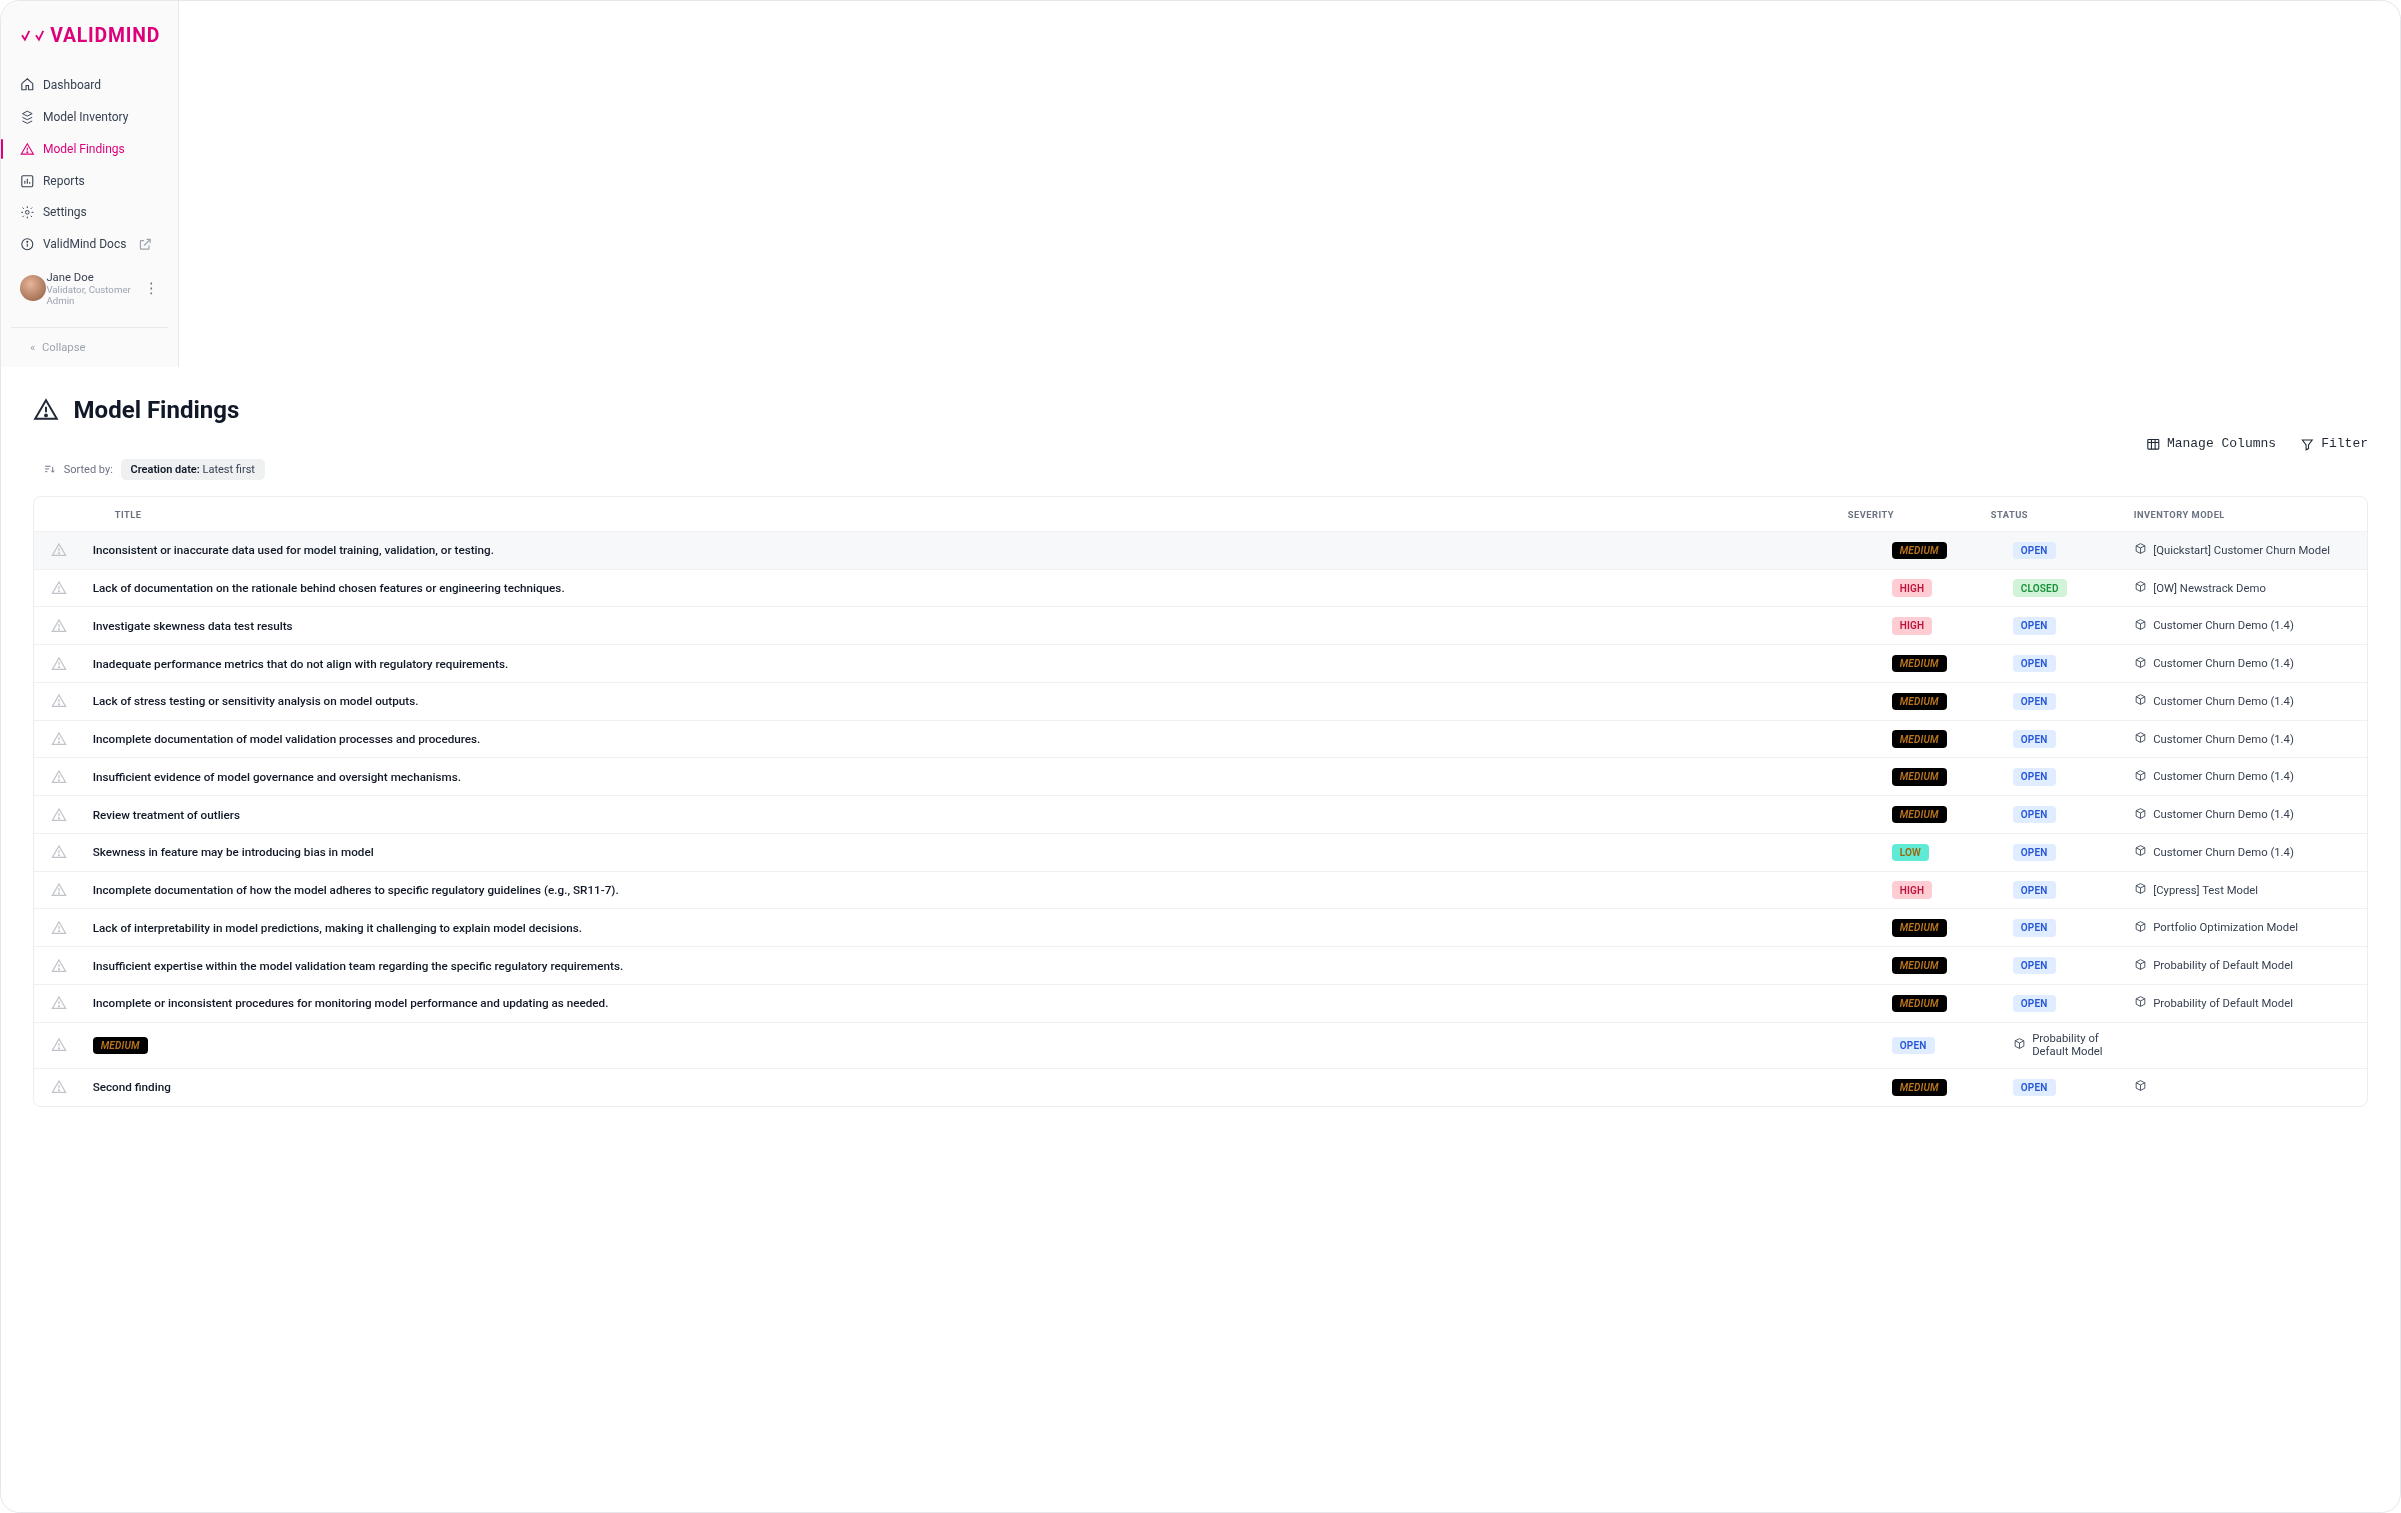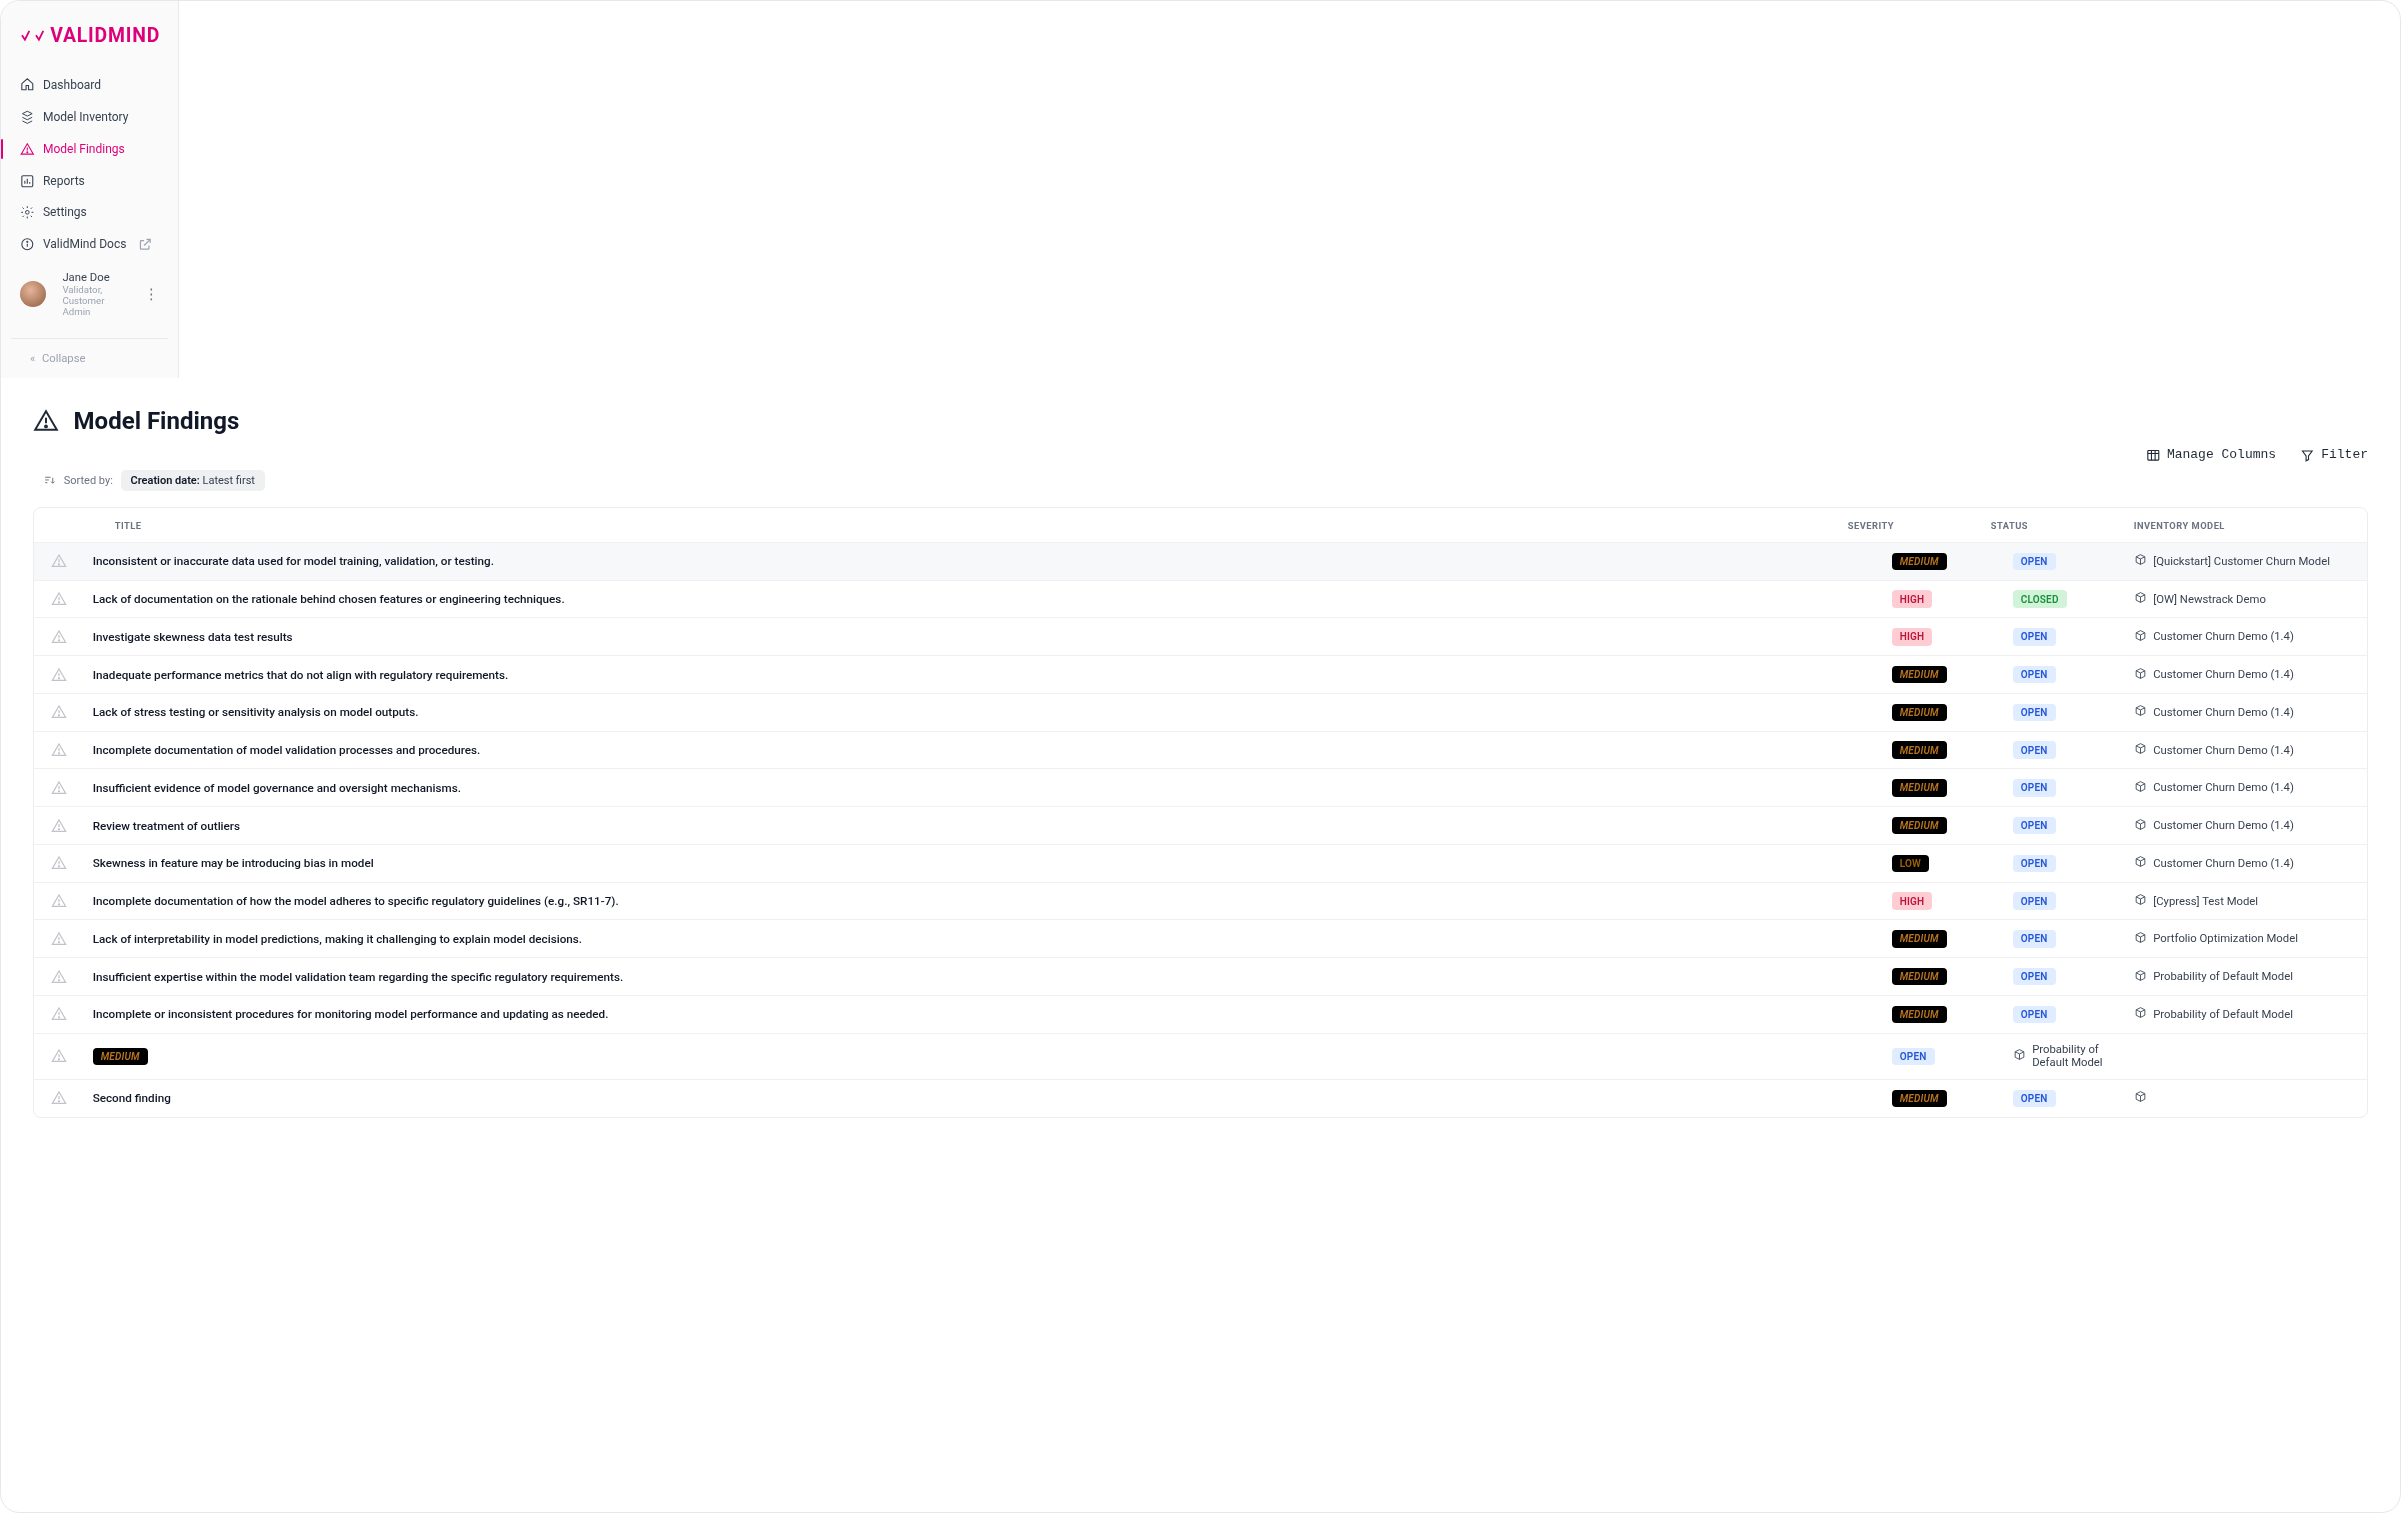--- a/index.html
+++ b/index.html
@@ -57,21 +57,21 @@
     color: #de007b;
   }
   .nav-item.active::before {
     content:"";
     position:absolute;
     left:-9.7px; top:4.9px; bottom:4.9px;
     width:2.4px; background:#de007b; border-radius:1.6px;
   }
   .nav-item svg { width:14.6px; height:14.6px; flex-shrink:0; }
   .sidebar-bottom { margin-top:auto; padding: 0 9.7px 0 9.7px; display:flex; flex-direction:column; gap:1.6px; }
-  .user-block { display:flex; align-items:center; gap:16px; padding:9.7px; cursor:pointer; }
+  .user-block { display:flex; align-items:center; gap:0; padding:9.7px; cursor:pointer; }
   .avatar { width:26px; height:26px; border-radius:50%; background: radial-gradient(circle at 40% 35%, #e7b499, #8b5a3c); flex-shrink:0; }
   .user-name { font-size:11.3px; color:#374151; }
   .user-role { font-size:9.7px; color:#9ca3af; }
   .user-menu-dots { margin-left:auto; color:#6b7280; font-size:14.6px; }
   .collapse-row { border-top:0.8px solid #e9e9eb; padding:13px 19.4px; color:#9ca3af; display:flex; align-items:center; gap:6.5px; cursor:pointer; font-size:11.3px; margin-top:9.7px;}
   .ext-icon { width:9.7px; height:9.7px; margin-left:3.2px; }
   
   .main { flex:1; padding: 29px 32px 0 32px; overflow-y:auto; }
   .page-header { display:flex; align-items:center; gap:14.6px; margin-bottom:16px; }
   .page-header h1 { font-size:24px; font-weight:700; color:#111827; }
@@ -91,21 +91,21 @@
   .trow { border-top:0.8px solid #f0f0f2; padding: 9.7px 0; cursor:pointer; }
   .trow:nth-child(even){ }
   .trow.first { background:#f7f8fa; }
   .cell { padding:0 9.7px; }
   .row-icon { display:flex; justify-content:center; color:#c0c3c9; }
   .row-icon svg { width:16px; height:16px; }
   .title-cell { font-size:11.7px; color:#111827; font-weight:500; }
   .badge { display:inline-block; padding:3.2px 8px; border-radius:4px; font-size:10px; font-weight:600; letter-spacing:0.2px; }
   .sev-MEDIUM { background:#000000; color:#b8731f;font-style:italic; }
   .sev-HIGH { background:#fecdd3; color:#be123c; }
-  .sev-LOW { background:#000000; color:#a16207; }
+  .sev-LOW { background:#5eead4; color:#a16207; }
   .st-OPEN { background:#e0ecff; color:#2556d9; }
   .st-CLOSED { background:#d1f4d9; color:#1a8f3c; }
   .model-cell { display:flex; align-items:center; gap:6.5px; font-size:11.3px; color:#374151; }
   .model-cell svg { width:13px; height:13px; flex-shrink:0; }
 </style>
 </head>
 <body>
 
 <div class="app">
 

